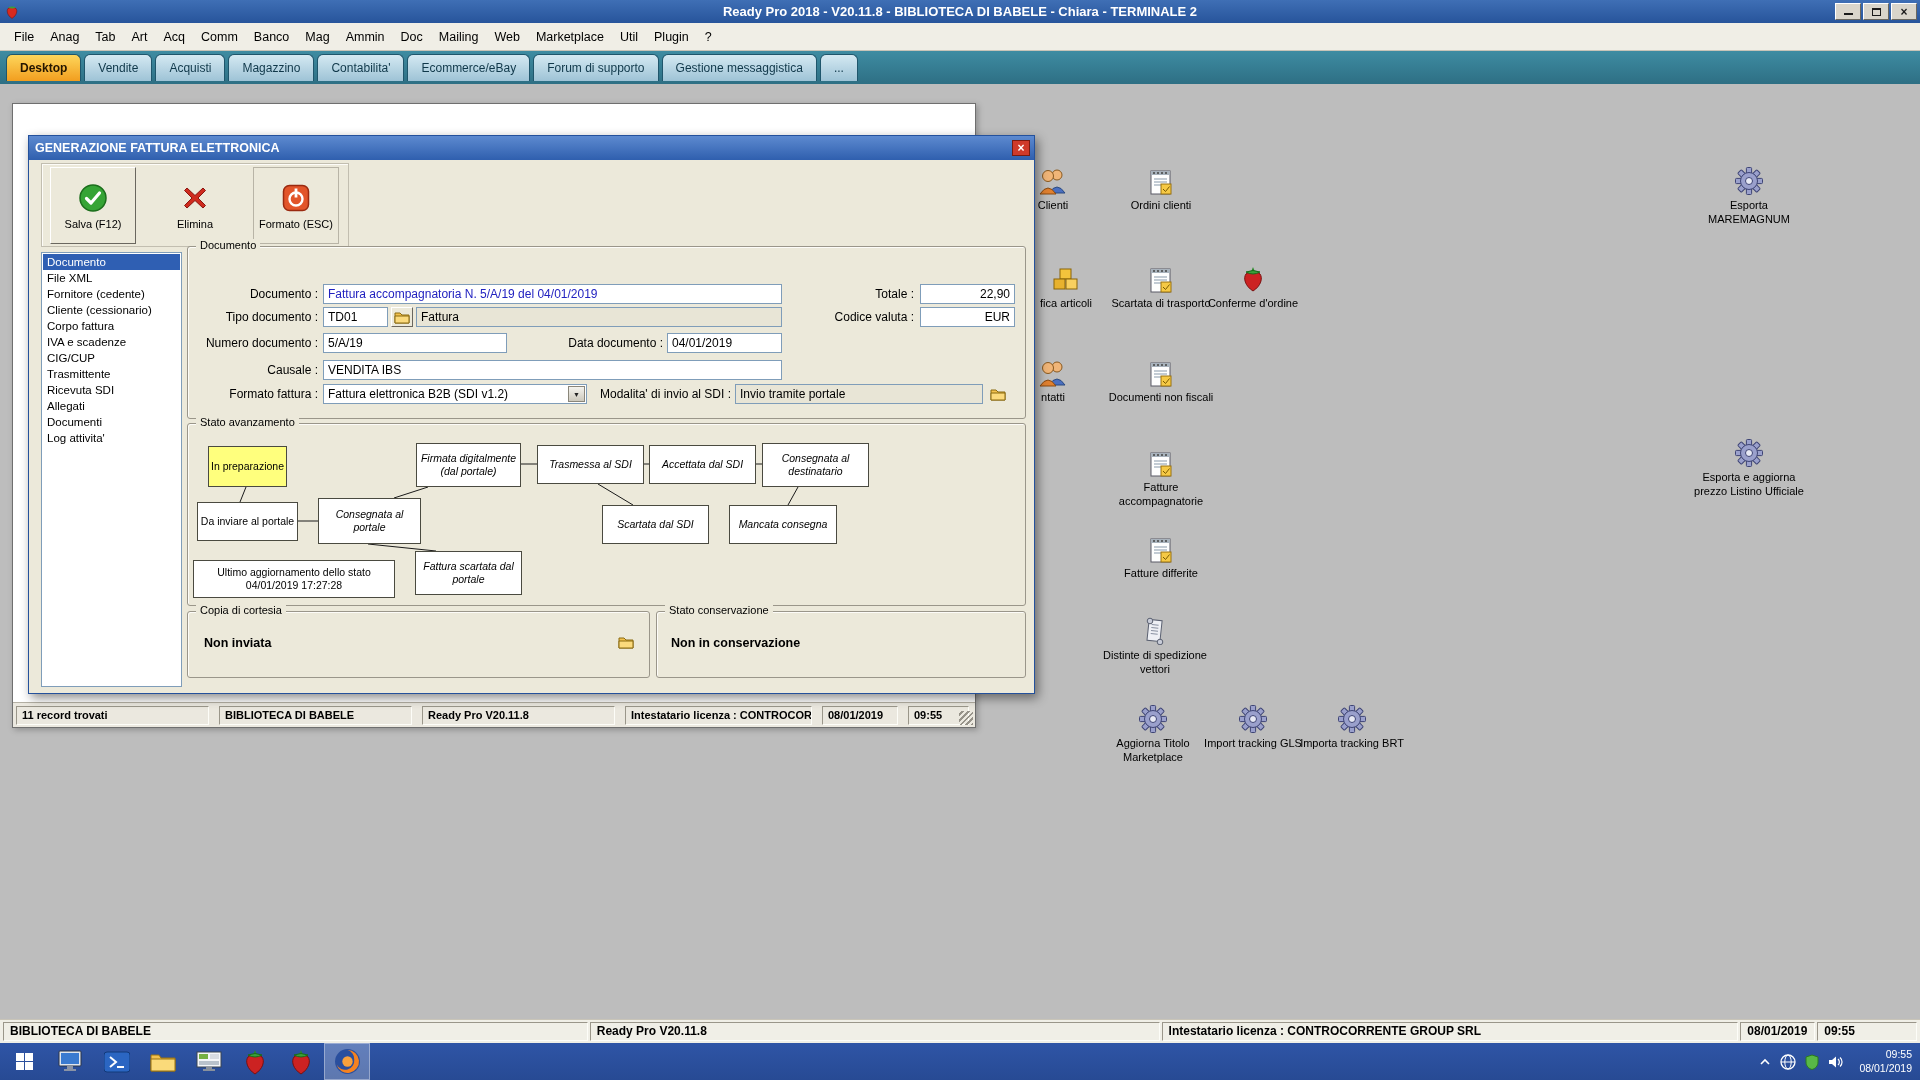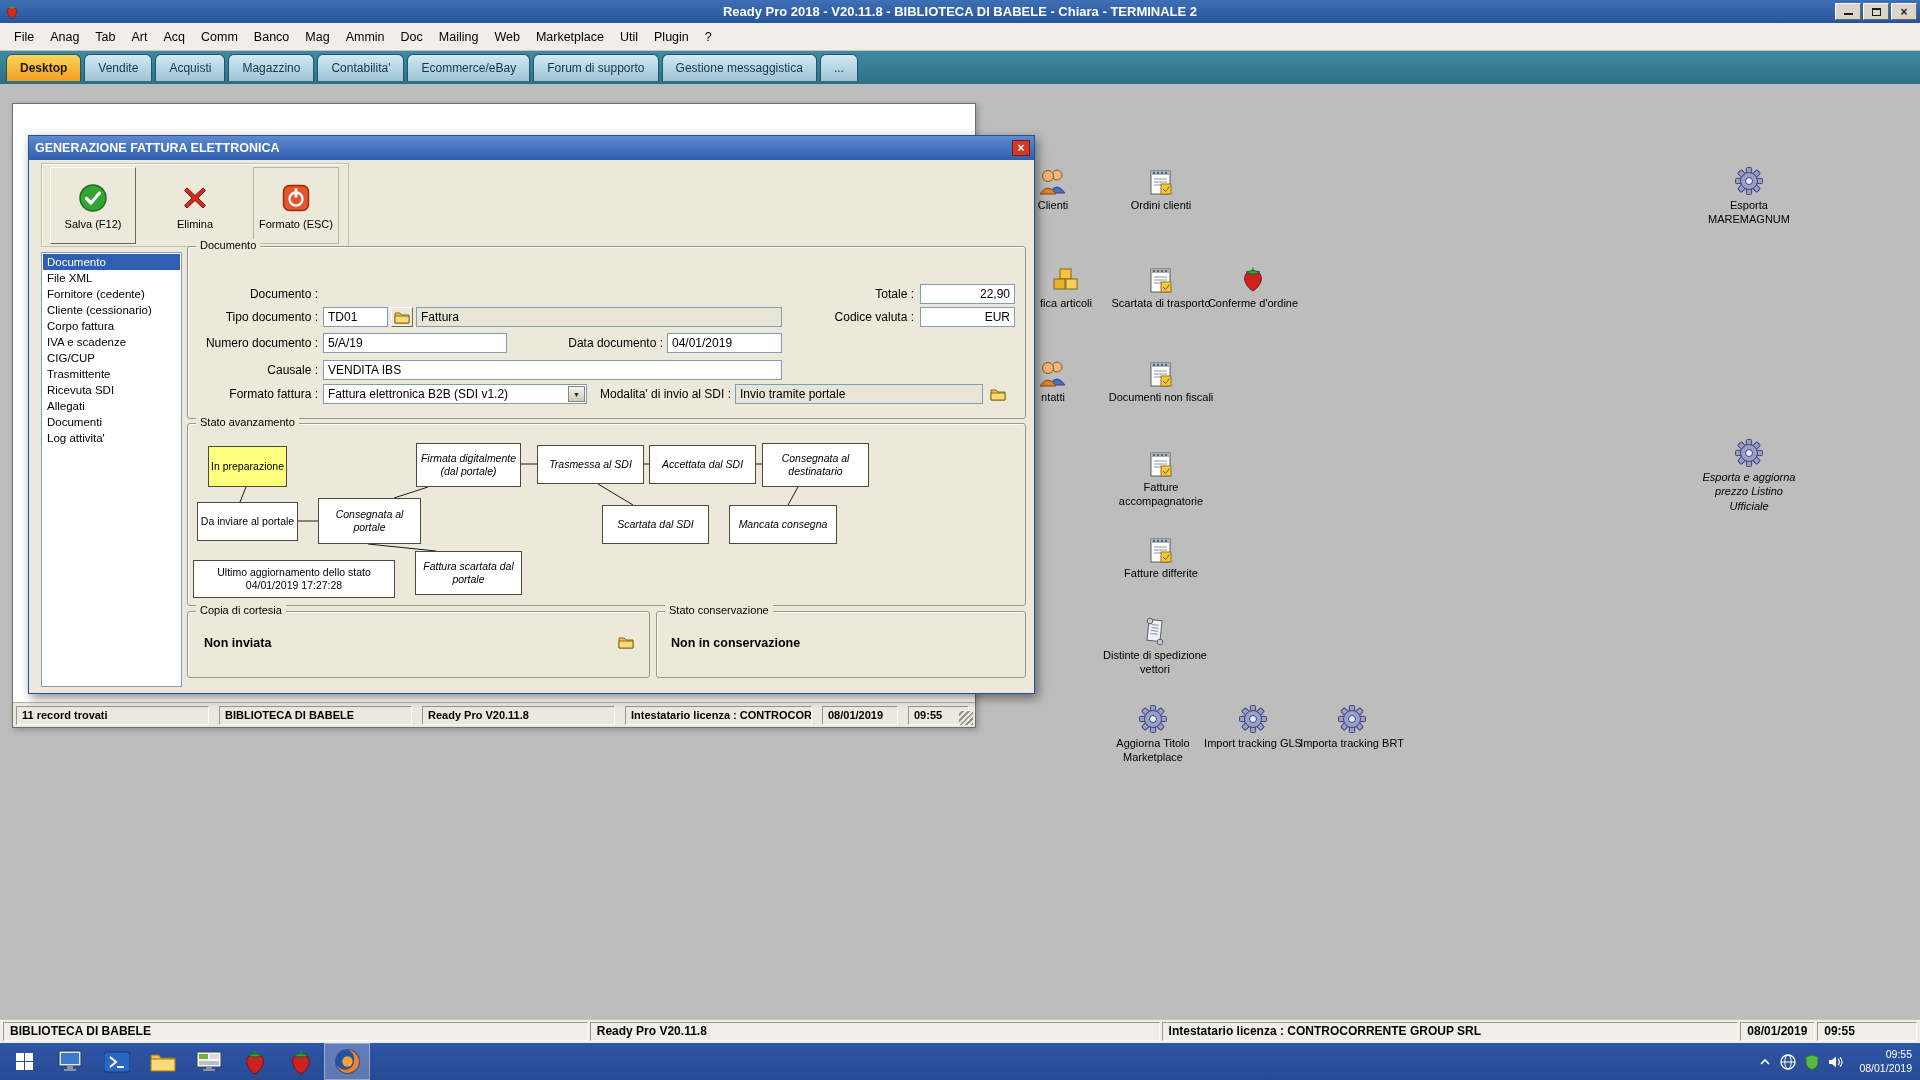--- a/index.html
+++ b/index.html
@@ -293,21 +293,21 @@
           <circle cx="17" cy="6" r="1" fill="#444"></circle>
           <line x1="5" y1="12" x2="18" y2="12" stroke="#8899aa"></line>
           <line x1="5" y1="15" x2="18" y2="15" stroke="#8899aa"></line>
           <line x1="5" y1="18" x2="18" y2="18" stroke="#8899aa"></line>
           <rect x="12" y="17" width="10" height="10" fill="#f6c945" stroke="#9a7210"></rect>
           <path d="M14 22 l2.5 2.5 l4 -5" stroke="#7a5a00" fill="none"></path>
         </svg>
       </div>
       <div class="di-label">Fatture accompagnatorie</div>
     </div>
-    <div class="desk-icon" style="left: 1694px; top: 352px; font-style: italic;">
+    <div class="desk-icon" style="left: 1694px; top: 352px;">
       <div class="di-glyph">
         <svg width="28" height="28" viewBox="-14 -14 28 28">
           <g fill="#9aa0cc" stroke="#3f4575" stroke-width="1">
             <rect x="-2.6" y="-13.5" width="5.2" height="7" rx="1"></rect>
             <rect x="-2.6" y="6.5" width="5.2" height="7" rx="1"></rect>
             <rect x="-13.5" y="-2.6" width="7" height="5.2" rx="1"></rect>
             <rect x="6.5" y="-2.6" width="7" height="5.2" rx="1"></rect>
             <g transform="rotate(45)">
               <rect x="-2.6" y="-13.5" width="5.2" height="7" rx="1"></rect>
               <rect x="-2.6" y="6.5" width="5.2" height="7" rx="1"></rect>
@@ -480,20 +480,21 @@
       <div class="nav-item">Ricevuta SDI</div>
       <div class="nav-item">Allegati</div>
       <div class="nav-item">Documenti</div>
       <div class="nav-item">Log attivita'</div>
     </div>
 
   <div class="groupbox gb-doc">
     <span class="gb-label">Documento</span>
 
     <span class="lbl" style="left:0;width:130px;top:40px;">Documento :</span>
+    <div class="field blue" style="left:135px;top:37px;width:459px;">Fattura accompagnatoria N. 5/A/19 del 04/01/2019</div>
     <span class="lbl" style="left:600px;width:126px;top:40px;">Totale :</span>
     <div class="field num" style="left:732px;top:37px;width:95px;">22,90</div>
 
     <span class="lbl" style="left:0;width:130px;top:63px;">Tipo documento :</span>
     <div class="field" style="left:135px;top:60px;width:65px;">TD01</div>
     <div class="mini-btn" style="left:203px;top:60px;">
         <svg width="16" height="13" viewBox="0 0 16 13">
           <path d="M1 2 h5 l2 2 h7 v8 h-14 z" fill="#f2c14e" stroke="#8a6a10"></path>
           <path d="M1 5 h14 v7 h-14 z" fill="#fbda7c" stroke="#8a6a10"></path>
         </svg>

